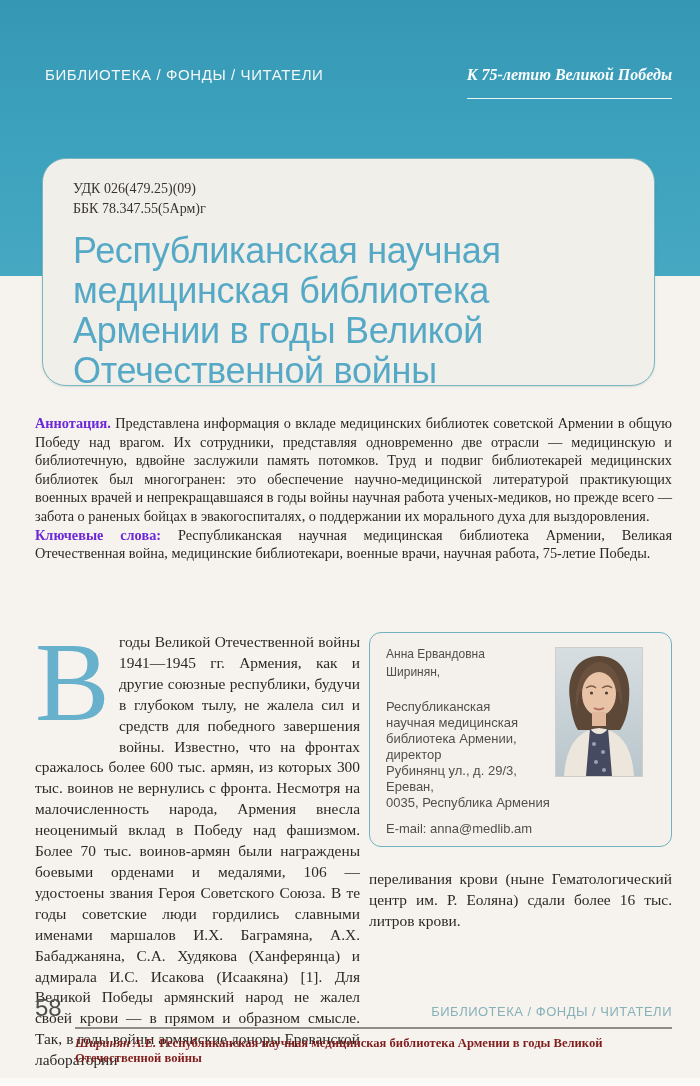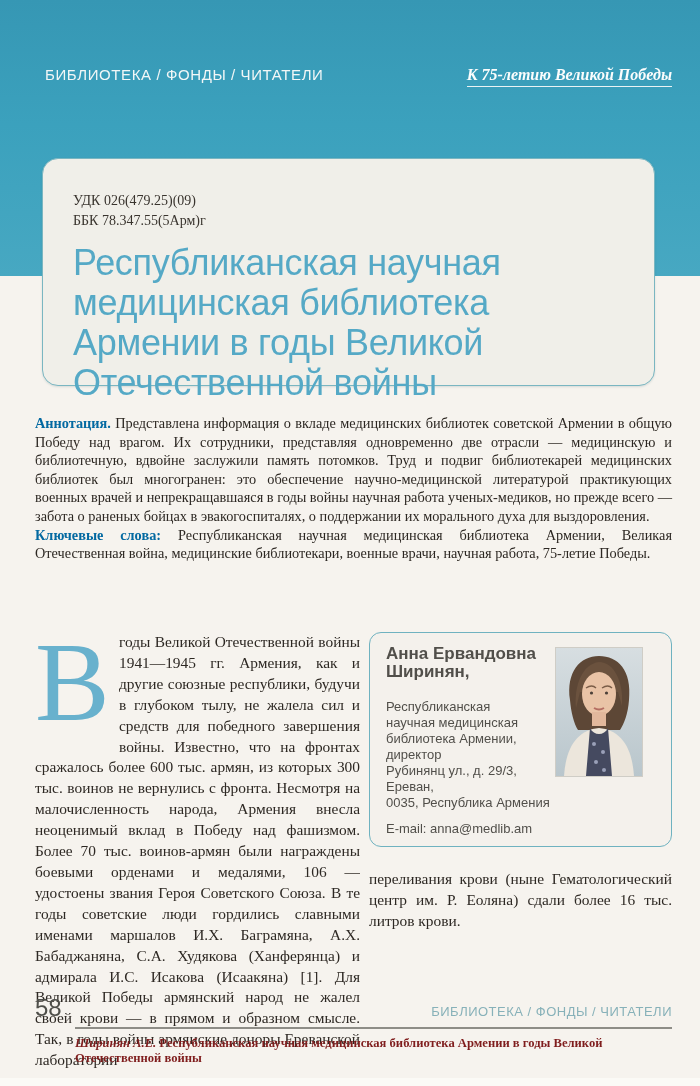--- a/index.html
+++ b/index.html
@@ -16,39 +16,39 @@
   .page-header{
     position:absolute;left:45px;top:66px;width:627px;
     display:flex;justify-content:space-between;align-items:baseline;
   }
   .section-label{
     font-family:"Liberation Sans",sans-serif;font-size:15px;letter-spacing:.6px;
     color:#f2f7f7;
   }
   .dedication{
     font-family:"Liberation Serif",serif;font-style:italic;font-weight:bold;
-    font-size:16px;color:#fbfdfd;border-bottom:1.3px solid #e9f3f4;padding-bottom:2px;
+    font-size:16px;color:#fbfdfd;border-bottom:1.3px solid #e9f3f4;padding-bottom:14px;
   }
   
   .title-card{
     position:absolute;left:42px;top:158px;width:613px;height:228px;box-sizing:border-box;
-    background:#f0efe9;border:1.3px solid #7ab6c1;border-radius:16px;
-    padding:32px 30px;box-shadow:0 1px 2px rgba(40,90,100,.15);
+    background:#f0efe9;border:1.3px solid #7ab6c1;border-radius:24px;
+    padding:20px 30px;box-shadow:0 1px 2px rgba(40,90,100,.15);
   }
   .code-line{font-size:14px;line-height:20px;color:#39342e;}
   .article-title{
     margin-top:12px;font-family:"Liberation Sans",sans-serif;font-weight:400;
     font-size:36px;line-height:40px;color:#55a9c6;letter-spacing:-.3px;
   }
   
   .abstract{
     position:absolute;left:35px;top:414px;width:637px;
     font-size:14.3px;line-height:18.6px;text-align:justify;color:#2c2722;
   }
-  .abstract b{color:#0369a1;}
+  .abstract b{color:#6d28d9;}
   .kw{margin-top:0;}
   
   .columns{
     position:absolute;left:35px;top:632px;width:637px;
     display:flex;gap:9px;
   }
   .col-left{width:325px;}
   .col-right{width:303px;}
   .body-text{
     font-size:15.4px;line-height:20.9px;text-align:justify;color:#2d2823;
@@ -60,21 +60,21 @@
   }
   .indent{ text-indent:20px;margin:0;}
   p.noindent{margin:0;}
   
   .author-card{
     box-sizing:border-box;width:303px;min-height:156px;margin-bottom:22px;
     border:1.3px solid #6fb2c0;border-radius:12px;background:#f4f1ec;
     padding:12px 12px 10px 16px;position:relative;
     font-family:"Liberation Sans",sans-serif;color:#514f4a;
   }
-  .author-name{font-size:17px;line-height:18px;white-space:pre-line;font-weight:bold;}
+  .author-name{font-size:12px;line-height:18px;white-space:pre-line;}
   .author-affil{font-size:13px;line-height:16px;white-space:pre-line;margin-top:18px;}
   .author-email{font-size:13px;margin-top:10px;}
   .author-photo{
     position:absolute;right:28px;top:14px;width:86px;height:128px;
     border:1px solid #cfcdc6;background:#ccd6da;overflow:hidden;
   }
   .author-text{width:168px;}
   
   .footer{position:absolute;left:35px;top:994px;width:637px;}
   .footer-row{display:flex;align-items:baseline;gap:11px;justify-content:space-between;}

